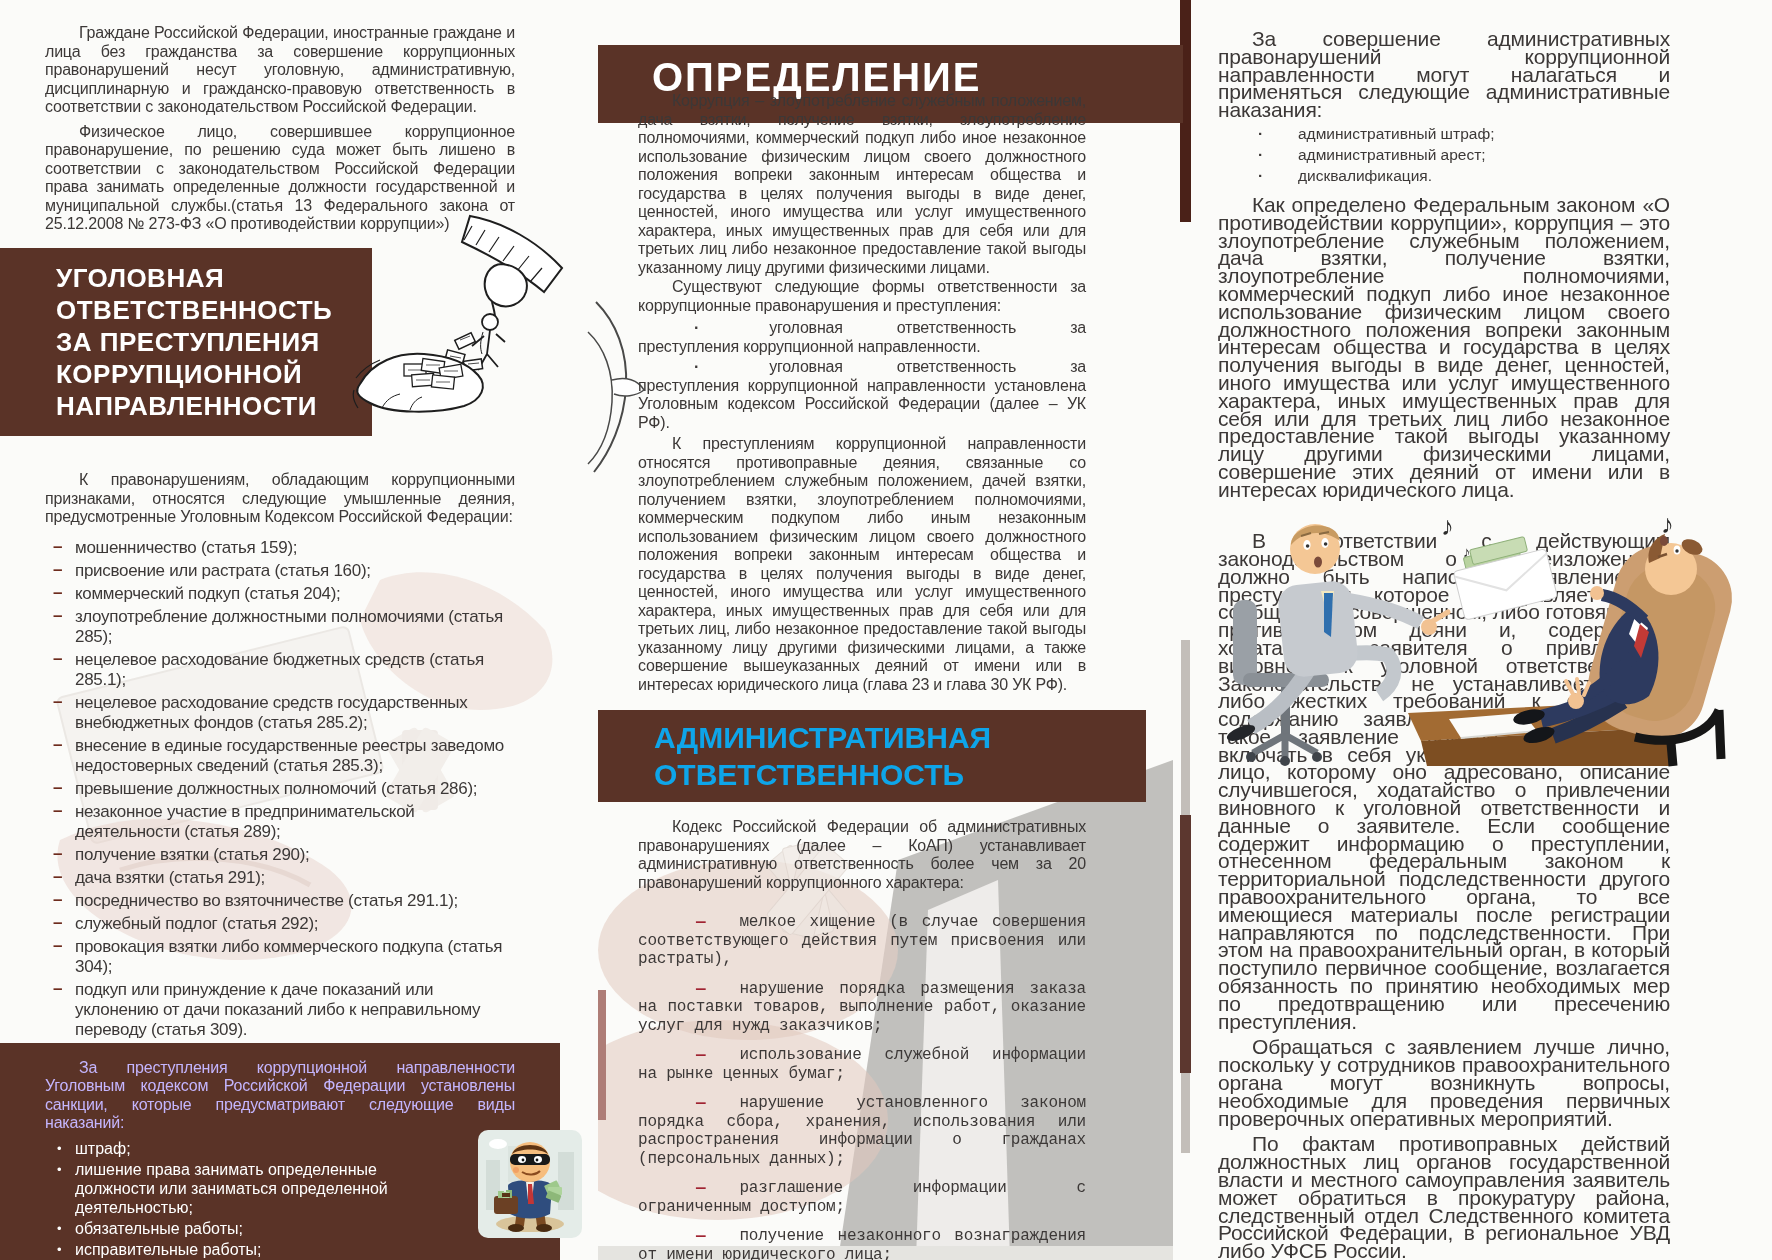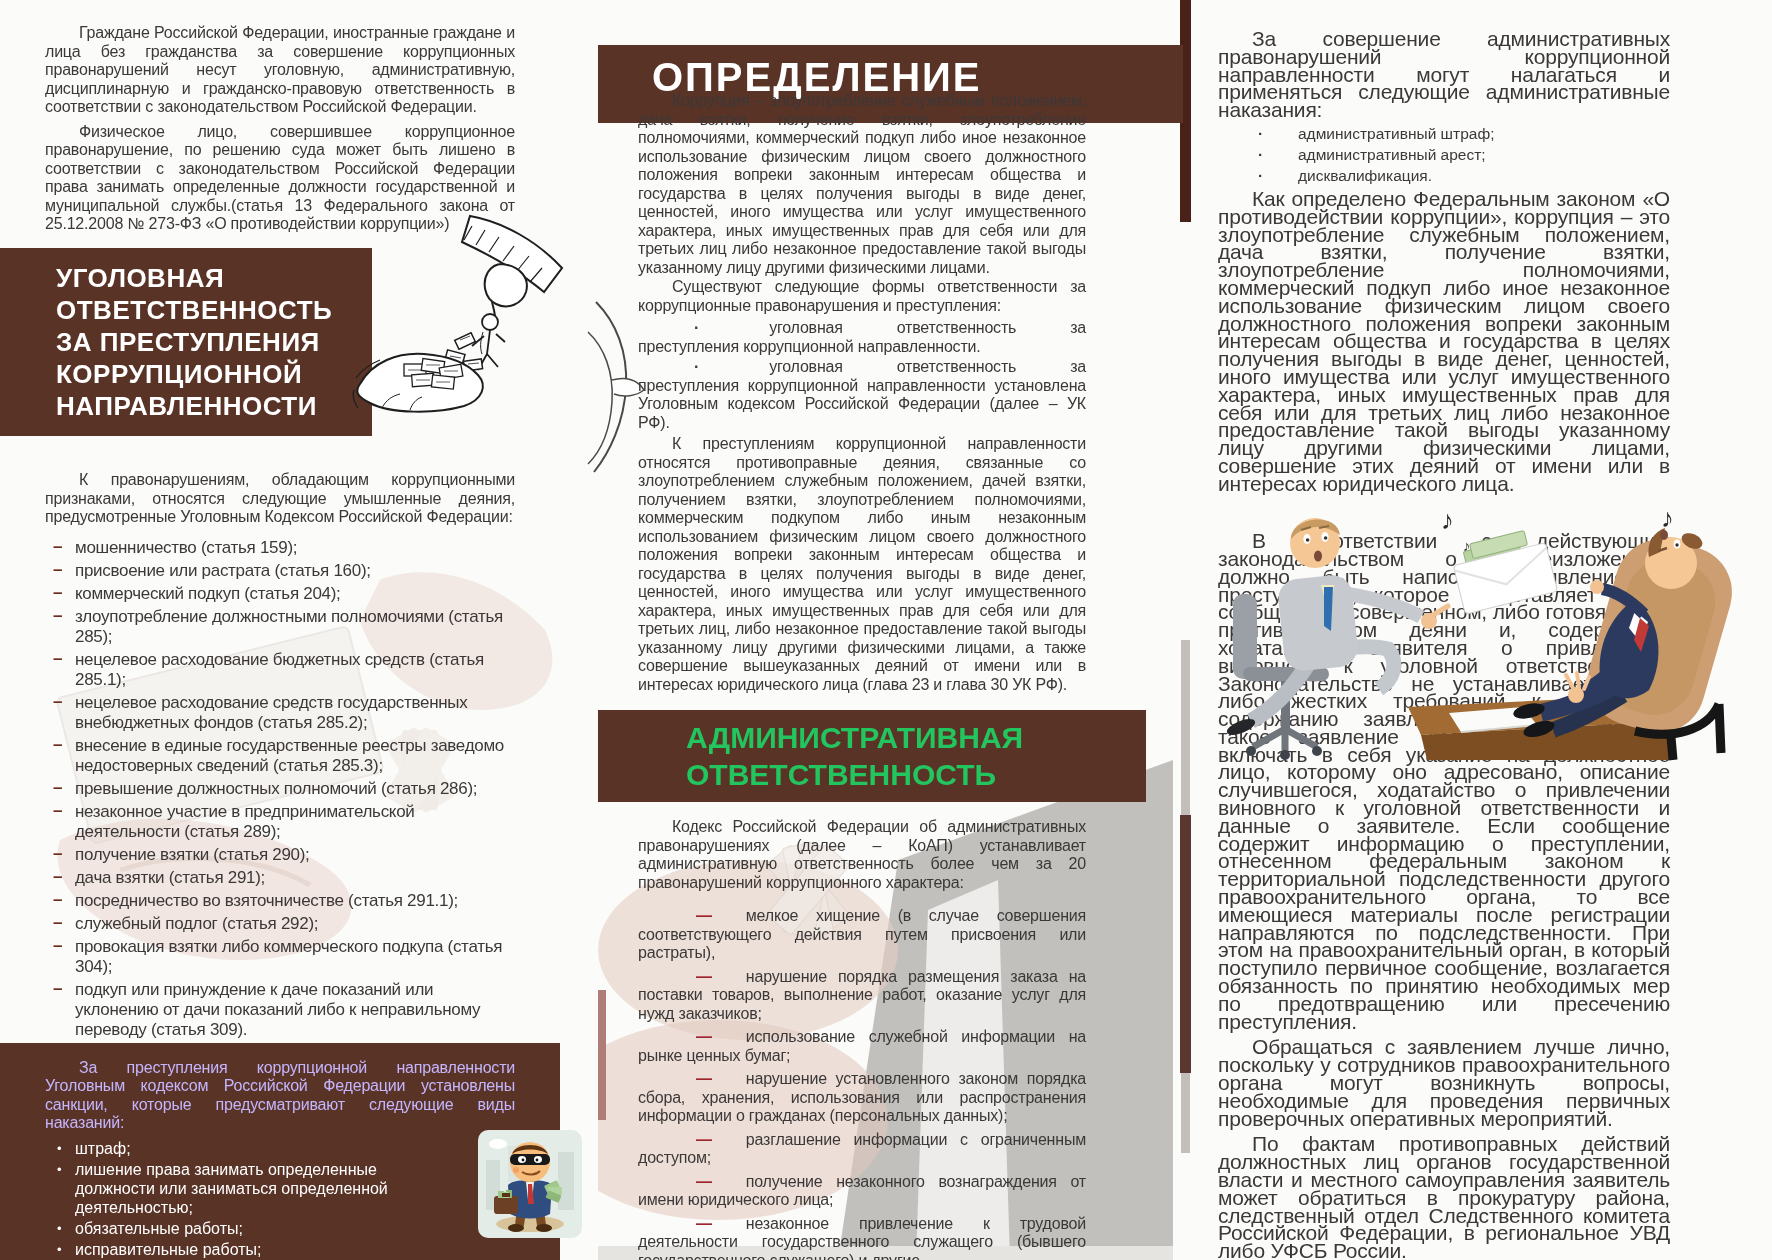--- a/index.html
+++ b/index.html
@@ -1,20 +1,20 @@
 <!DOCTYPE html>
 <html lang="ru"><head>
 <meta charset="utf-8">
 <style>
   html,body{margin:0;padding:0;}
   .page{position:relative;width:1772px;height:1260px;background:#fbfbf9;overflow:hidden;
         font-family:"Liberation Sans","DejaVu Sans",sans-serif;color:#3c3837;}
   .col-flow{position:absolute;display:flex;flex-direction:column;}
   .p{ text-align:justify;text-indent:34px;margin:0;font-size:16px;line-height:18.5px;letter-spacing:-0.2px;}
-  .mt6{margin-top:6px}.mt8{margin-top:8px}.mt10{margin-top:4px}.mt12{margin-top:1px}.mt14{margin-top:14px}.mt16{margin-top:16px}
+  .mt6{margin-top:6px}.mt8{margin-top:8px}.mt10{margin-top:10px}.mt12{margin-top:1px}.mt14{margin-top:14px}.mt16{margin-top:16px}
 
   
   .left-flow{left:0;top:24px;width:560px;height:1236px;}
   .left-text{margin-left:45px;width:470px;}
   .heading-block{margin-top:14px;width:298px;background:#5a3327;color:#fff;
       padding:14px 18px 14px 56px;font-weight:bold;font-size:26px;line-height:32px;
       text-transform:uppercase;letter-spacing:.5px;}
   .crimes{list-style:none;margin:8px 0 0 45px;padding:0;width:470px;font-size:17px;line-height:20px;letter-spacing:-0.3px;}
   .crimes li{position:relative;padding-left:30px;margin:3px 0;text-align:left;}
   .crimes li::before{content:"–";position:absolute;left:8px;top:-1px;color:#6d2b1d;font-weight:bold;}
@@ -23,27 +23,27 @@
   .sanctions .p{color:#c4b5fd;}
   .sanctions-list{list-style:none;margin:6px 0 0 0;padding:0;font-size:16px;line-height:19px;width:400px;}
   .sanctions-list li{position:relative;padding-left:30px;margin:2px 0;}
   .sanctions-list li::before{content:"•";position:absolute;left:12px;top:0;font-size:13px;}
 
   
   .band1{position:absolute;left:598px;top:12px;width:585px;height:78px;background:#5a3327;box-sizing:border-box;
       color:#fff;font-weight:bold;font-size:40px;letter-spacing:2px;padding:10px 0 0 54px;}
   .mid-flow{left:598px;top:92px;width:585px;height:1168px;}
   .mid-text{margin-left:40px;width:448px;}
-  .band2{margin:16px 0 0 0;width:548px;box-sizing:border-box;background:#5a3327;color:#22c55e;
-      font-weight:bold;font-size:30px;line-height:37px;padding:9px 20px 9px 88px;text-transform:uppercase;}
+  .band2{margin:16px 0 0 0;width:548px;box-sizing:border-box;background:#5a3327;color:#0ea5e9;
+      font-weight:bold;font-size:30px;line-height:37px;padding:9px 20px 9px 56px;text-transform:uppercase;}
   .forms{list-style:none;margin:2px 0 0 40px;padding:0;width:448px;font-size:16px;line-height:18.5px;}
   .forms li{text-indent:56px;text-align:justify;margin:2px 0;letter-spacing:-0.2px;}
   .forms li::before{content:"·";font-weight:bold;margin-right:70px;}
   .violations{list-style:none;margin:10px 0 0 40px;padding:0;width:448px;font-size:16px;line-height:18.5px;}
-  .violations li{text-indent:58px;text-align:justify;margin:5px 0;letter-spacing:-0.2px;}
+  .violations li{text-indent:58px;text-align:justify;margin:11px 0;letter-spacing:-0.2px;font-family:Liberation Mono, monospace;}
   .violations li::before{content:"—";color:#a02331;font-weight:bold;margin-right:34px;}
 
   
   .right-flow{left:1218px;top:30px;width:452px;height:1230px;}
   .right-flow .p{font-size:21px;line-height:17.8px;}
   .penalties{list-style:none;margin:4px 0 0 0;padding:0;font-size:15.5px;line-height:21px;}
   .penalties li{position:relative;padding-left:80px;}
   .penalties li::before{content:"·";position:absolute;left:40px;font-weight:bold;}
   .illo-wrap{margin-top:6px;height:262px;position:relative;}
 

